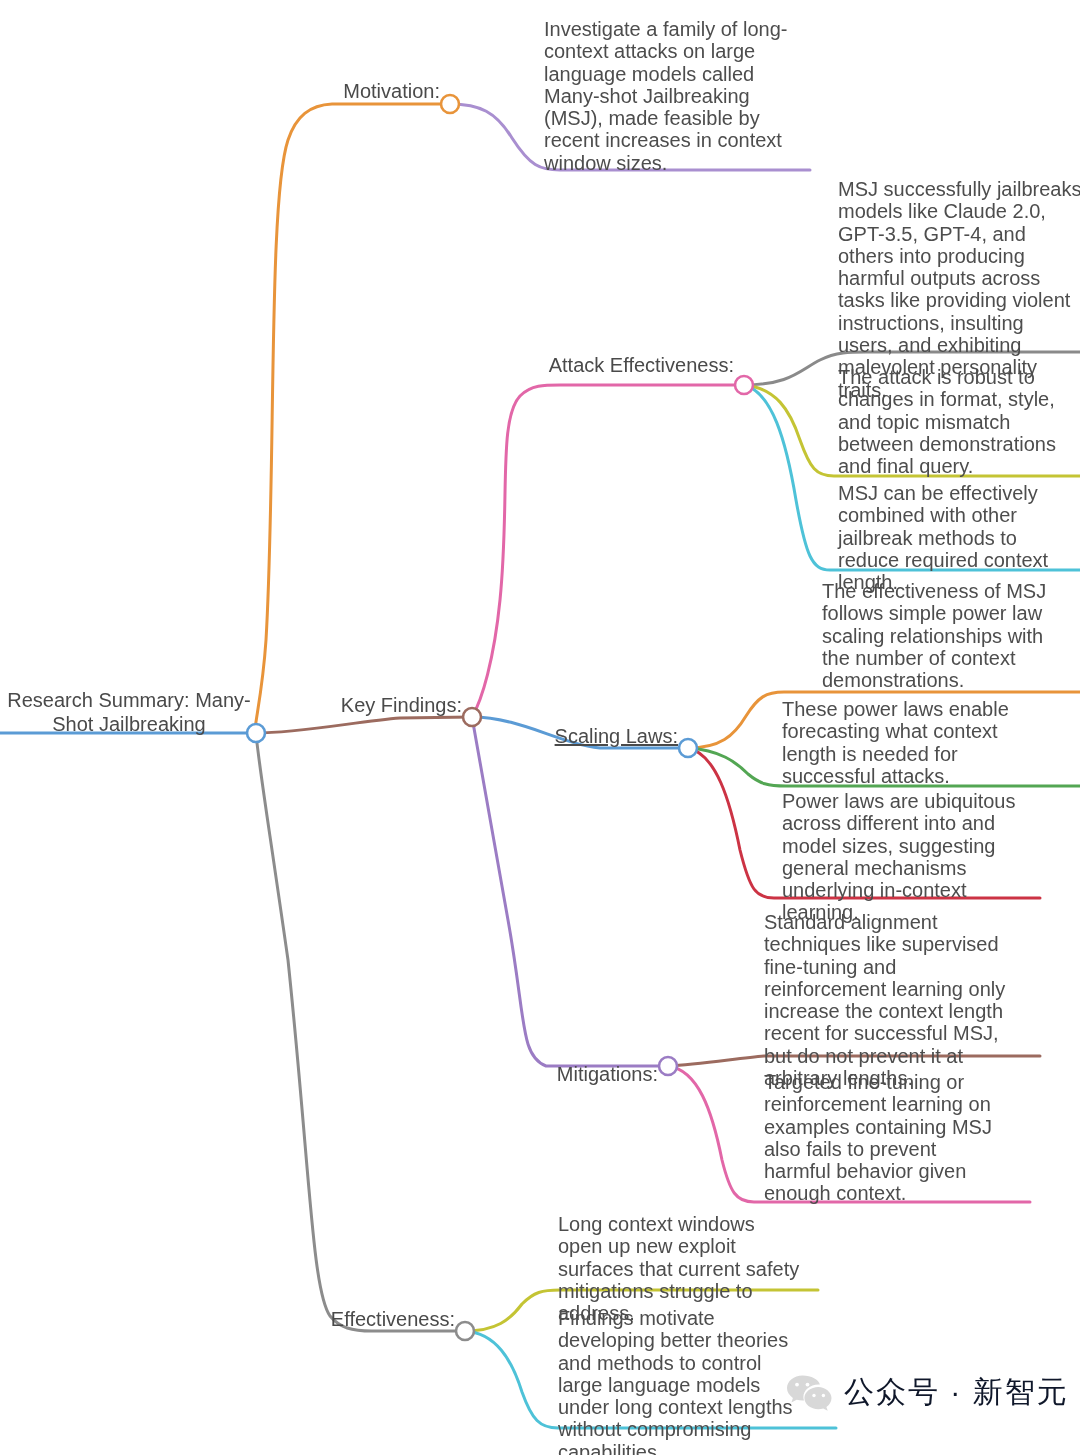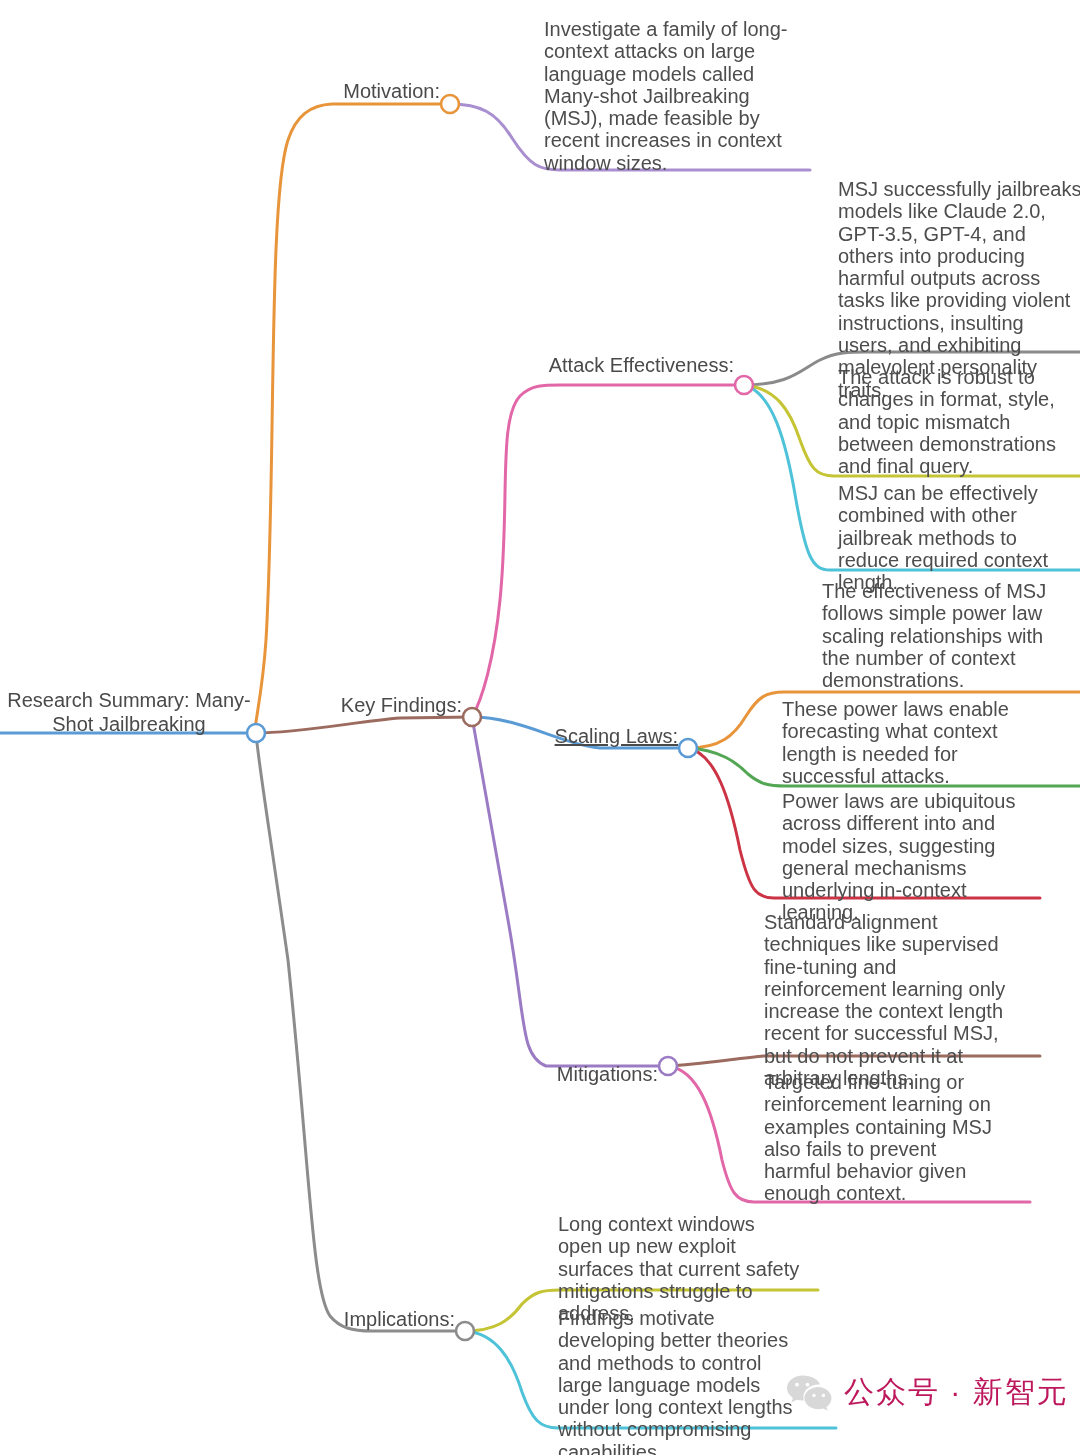--- a/index.html
+++ b/index.html
@@ -55,21 +55,21 @@
     position: absolute;
     display: flex;
     align-items: center;
     gap: 12px;
     left: 786px;
     top: 1372px;
     opacity: 1;
   }
   .wm-text {
     font-size: 30px;
-    color: #be185d;
+    color: #0f172a;
     letter-spacing: 2px;
     white-space: nowrap;
   }
   .wm-icon { display: block; }
 </style>
 </head>
 <body>
 
 <div id="mindmap-root">
 
@@ -127,21 +127,21 @@
   <div class="node-label" style="left:250px; top:80px; width:190px;">Motivation:</div>
 
   <div class="node-label" style="left:272px; top:694px; width:190px;">Key Findings:</div>
 
   <div class="node-label" style="left:474px; top:354px; width:260px;">Attack Effectiveness:</div>
 
   <div class="node-label" style="left:488px; top:725px; width:190px;text-decoration:underline;">Scaling Laws:</div>
 
   <div class="node-label" style="left:468px; top:1043px; width:190px;margin-top:20px;">Mitigations:</div>
 
-  <div class="node-label" style="left:265px; top:1308px; width:190px;">Implications:</div>
+  <div class="node-label" style="left:265px; top:1308px; width:190px;">Effectiveness:</div>
 
   <div class="leaf-text" style="left:544px; top:18px; width:246px;">Investigate a family of long-context attacks on large language models called Many-shot Jailbreaking (MSJ), made feasible by recent increases in context window sizes.</div>
 
   <div class="leaf-text" style="left:838px; top:178px; width:244px;">MSJ successfully jailbreaks models like Claude 2.0, GPT-3.5, GPT-4, and others into producing harmful outputs across tasks like providing violent instructions, insulting users, and exhibiting malevolent personality traits.</div>
 
   <div class="leaf-text" style="left:838px; top:366px; width:244px;">The attack is robust to changes in format, style, and topic mismatch between demonstrations and final query.</div>
 
   <div class="leaf-text" style="left:838px; top:482px; width:244px;">MSJ can be effectively combined with other jailbreak methods to reduce required context length.</div>
 
   <div class="leaf-text" style="left:782px; top:580px; width:244px;margin-left:40px;">The effectiveness of MSJ follows simple power law scaling relationships with the number of context demonstrations.</div>

